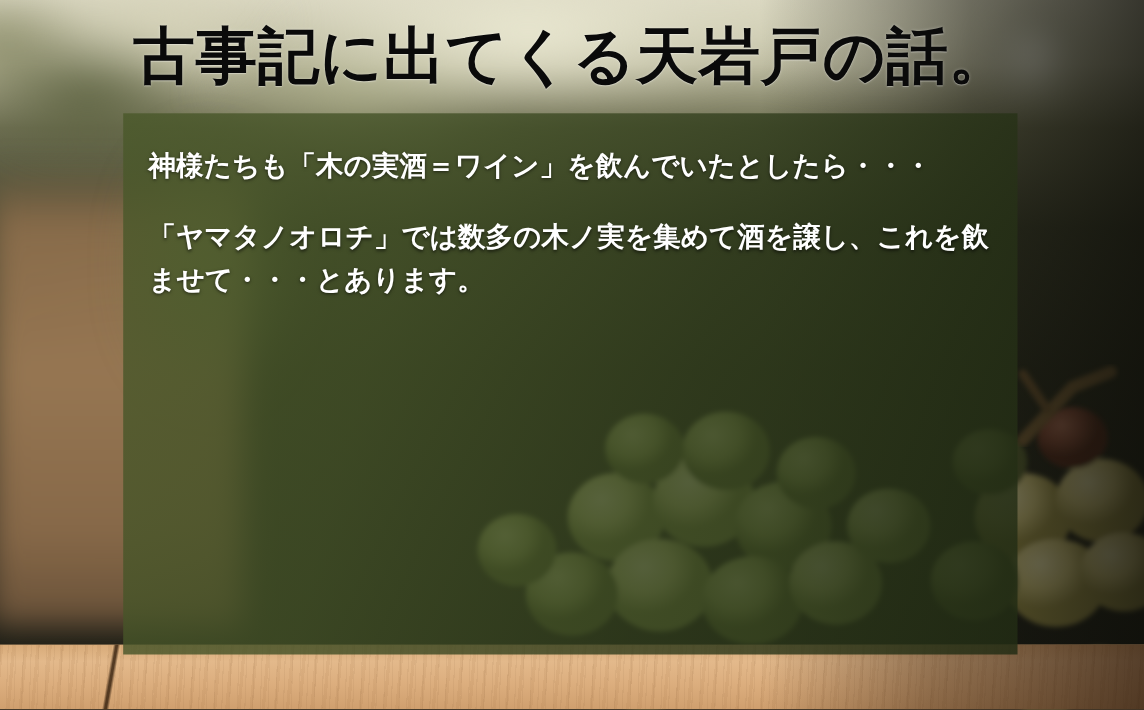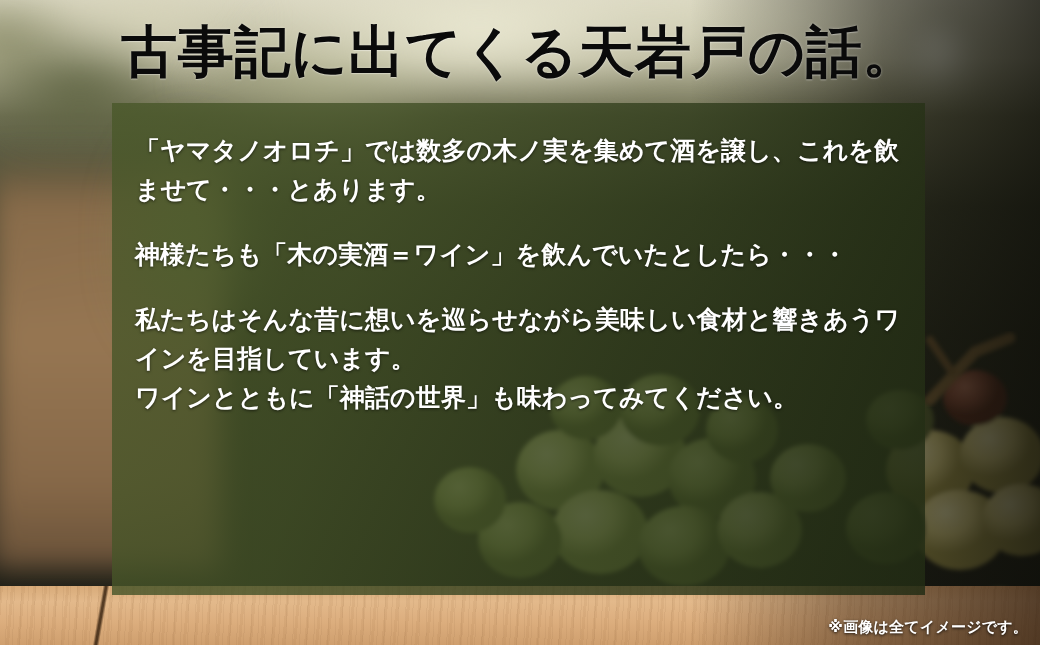--- a/index.html
+++ b/index.html
@@ -253,22 +253,19 @@
   <div class="bg-layer bg-table-grain"></div>
   <div class="bg-layer bg-table-seam"></div>
   <div class="bg-layer bg-table-shadow"></div>
 
   <div id="title">
     <div class="txt">古事記に出てくる天岩戸の話。</div>
   </div>
 
   <div id="panel">
     <div class="inner">
+      <p class="para">神様たちも「木の実酒＝ワイン」を飲んでいたとしたら・・・</p>
       <p class="para">「ヤマタノオロチ」では数多の木ノ実を集めて酒を譲し、これを飲ませて・・・とあります。</p>
-      <p class="para">神様たちも「木の実酒＝ワイン」を飲んでいたとしたら・・・</p>
-      <p class="para" style="white-space:pre-line;">私たちはそんな昔に想いを巡らせながら美味しい食材と響きあうワインを目指しています。
-ワインとともに「神話の世界」も味わってみてください。</p>
     </div>
   </div>
 
-  <div id="disclaimer">※画像は全てイメージです。</div>
 
 </div>
 
 </body></html>

